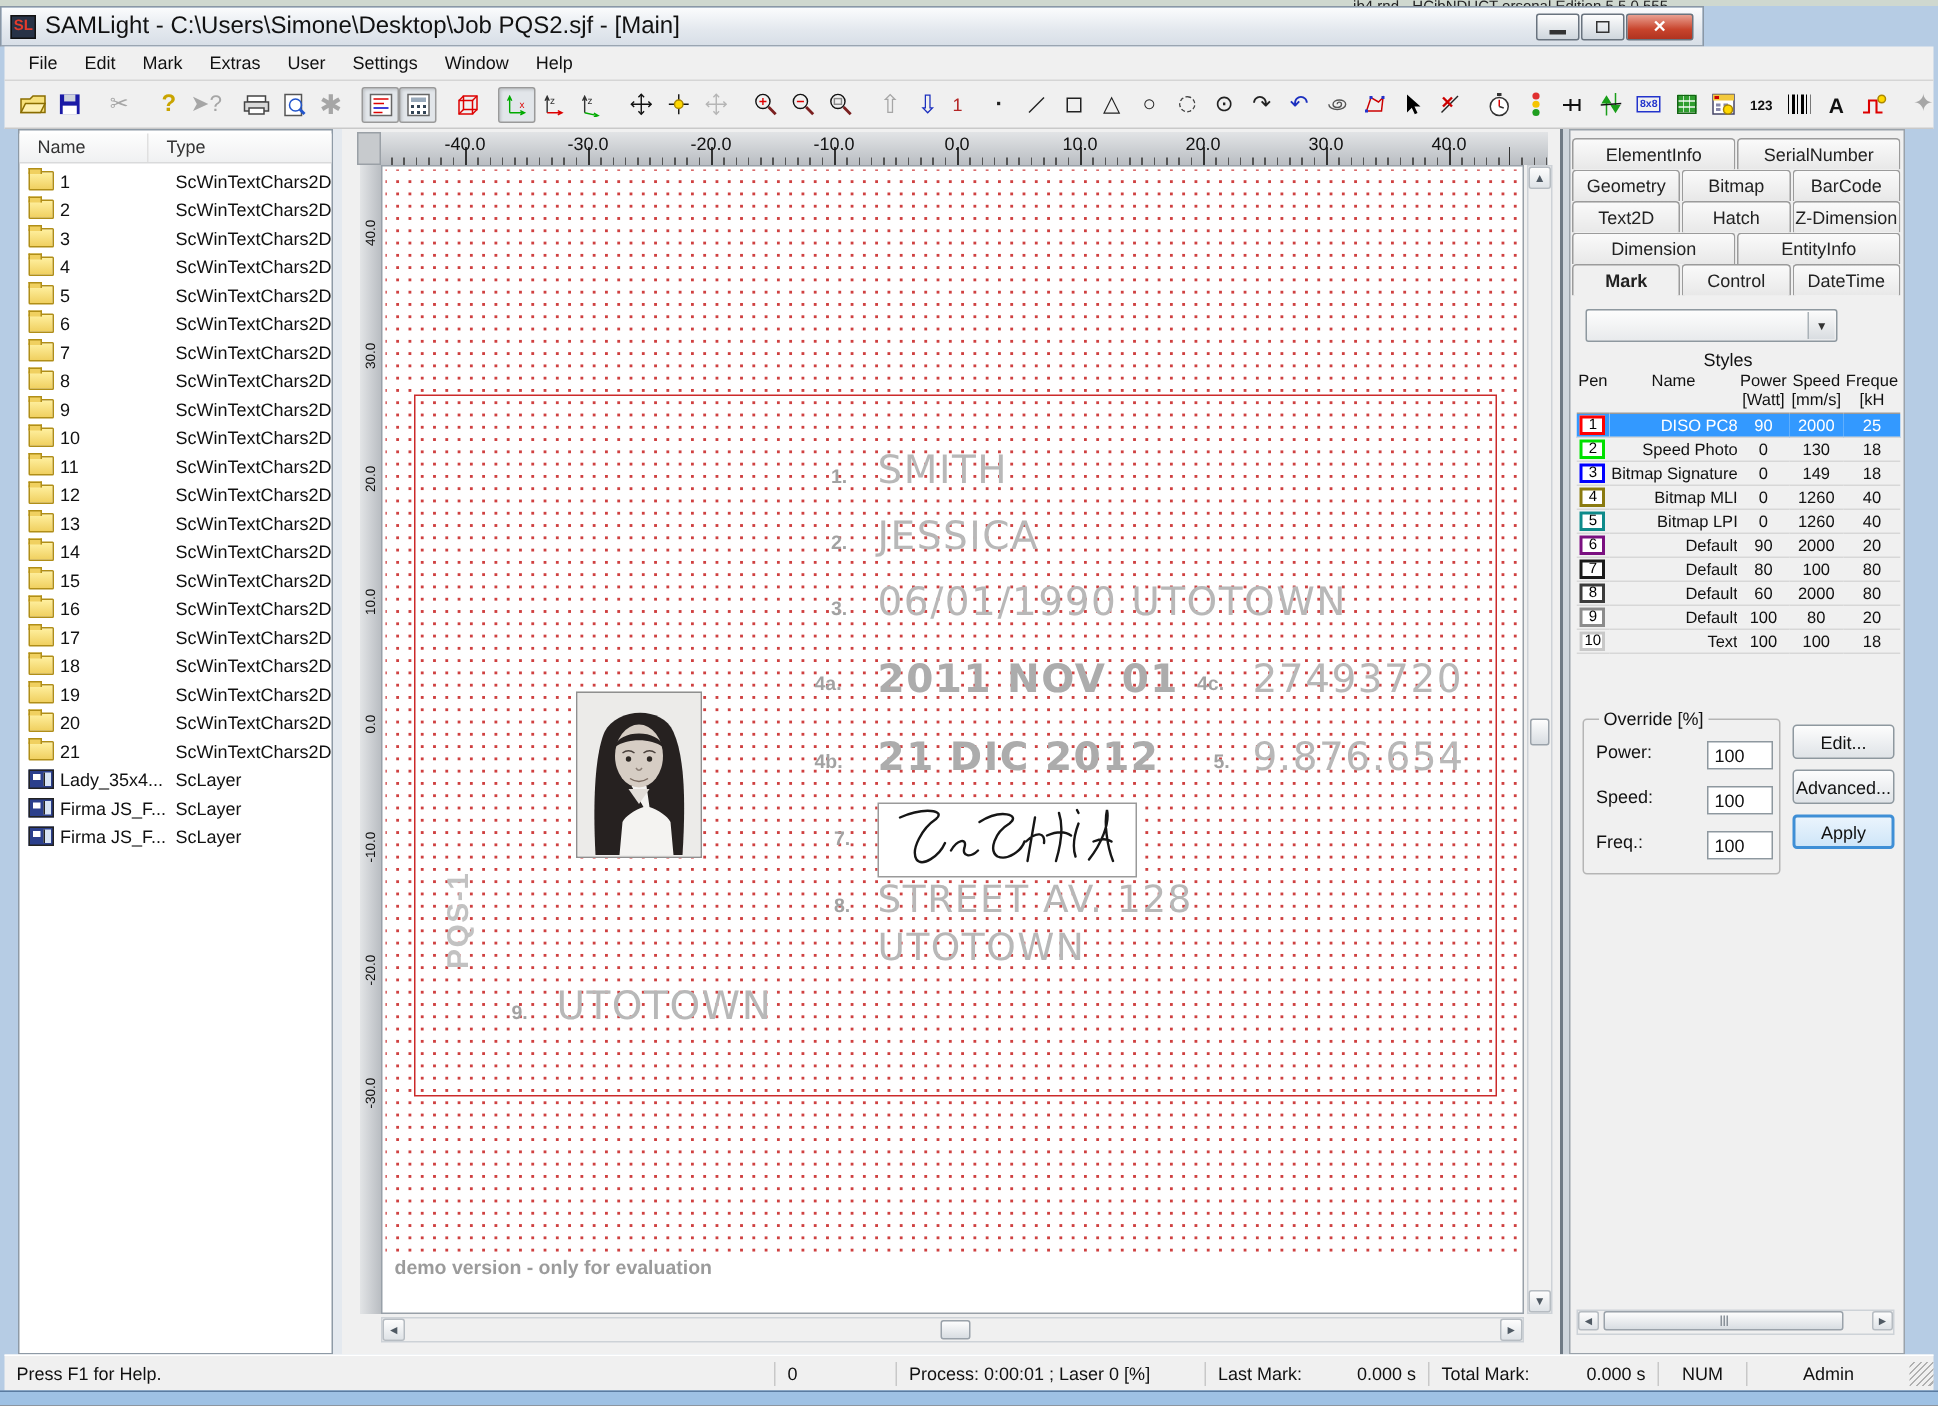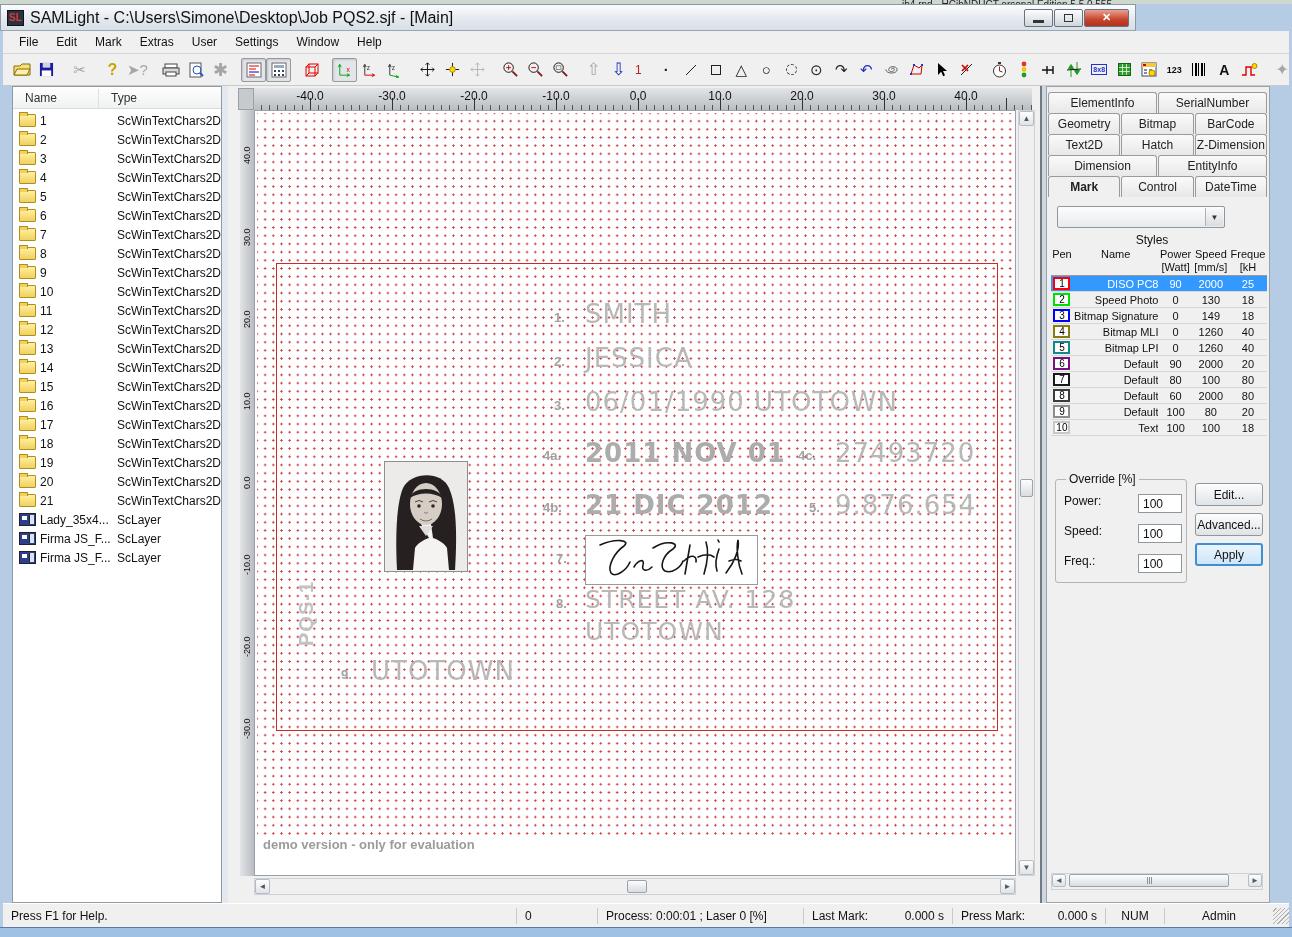--- a/index.html
+++ b/index.html
@@ -909,21 +909,21 @@
     <span class="st" id="st-count">0</span>
     <span class="st-sep"></span>
     <span class="st" id="st-process">Process: 0:00:01 ; Laser  0 [%]</span>
     <span class="st-sep"></span>
     <span class="st st-pair" id="st-last">
       <span>Last Mark:</span>
       <span>0.000 s</span>
     </span>
     <span class="st-sep"></span>
     <span class="st st-pair" id="st-total">
-      <span>Press Mark:</span>
+      <span>Total Mark:</span>
       <span>0.000 s</span>
     </span>
     <span class="st-sep"></span>
     <span class="st" id="st-num">NUM</span>
     <span class="st-sep"></span>
     <span class="st" id="st-user">Admin</span>
     <span id="grip"></span>
   </div>
 
   <div id="botborder"></div>

